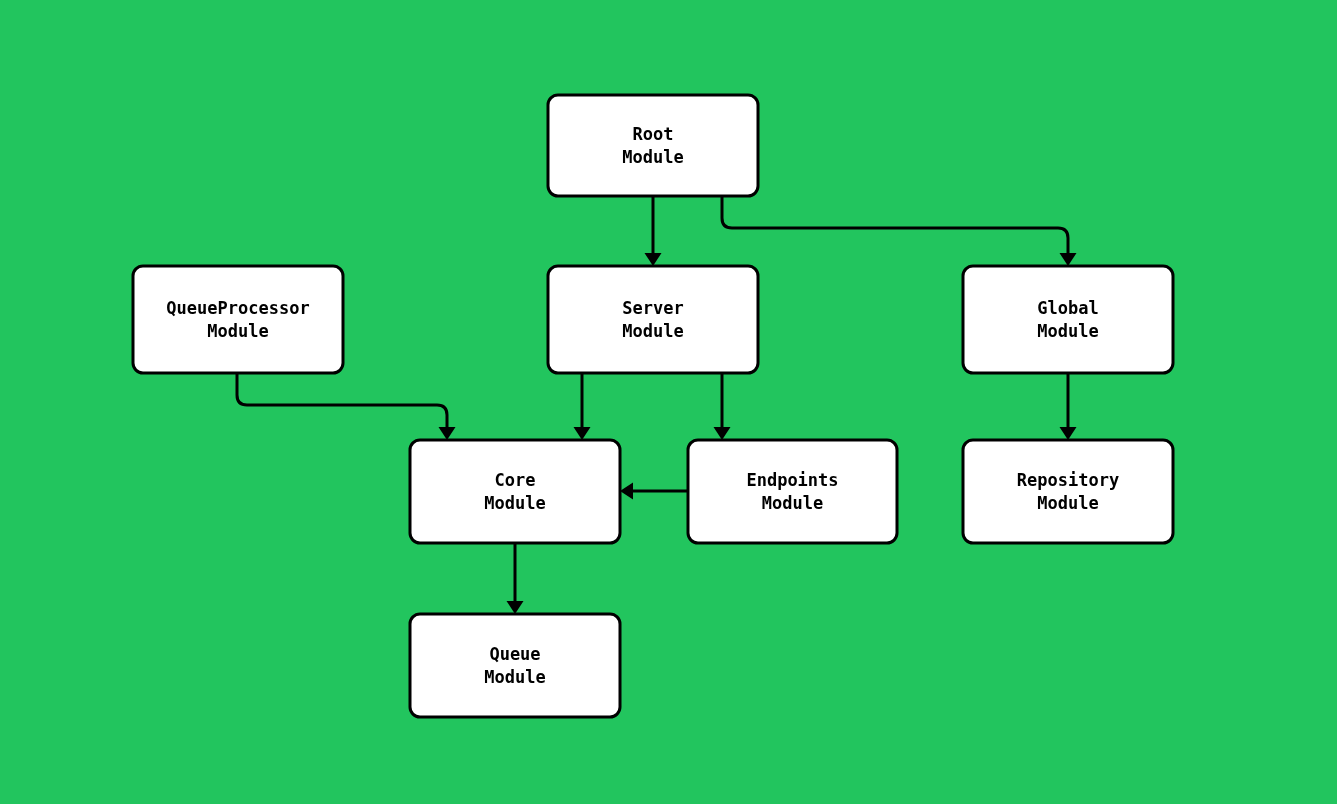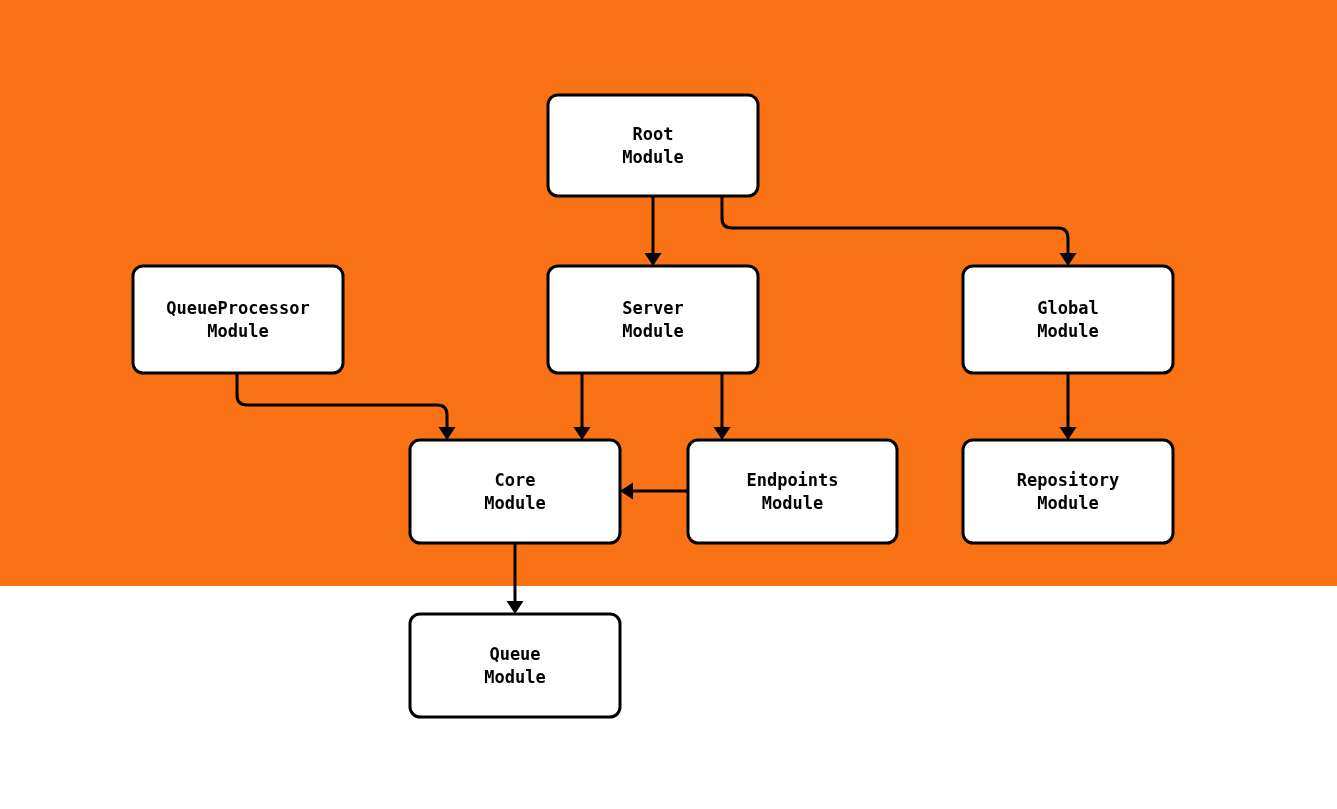--- a/index.html
+++ b/index.html
@@ -10,22 +10,22 @@
   }
   body {
     width: 1337px;
     height: 809px;
     font-family: "DejaVu Sans Mono", "Liberation Mono", monospace;
     overflow: hidden;
   }
   #diagram-root {
     position: relative;
     width: 1337px;
-    height: 586px;
-    background: #f97316;
+    height: 804px;
+    background: #22c55e;
   }
   svg#diagram-canvas {
     position: absolute;
     top: 0;
     left: 0;
     width: 1337px;
     height: 809px;
     display: block;
   }
   .node-box {

